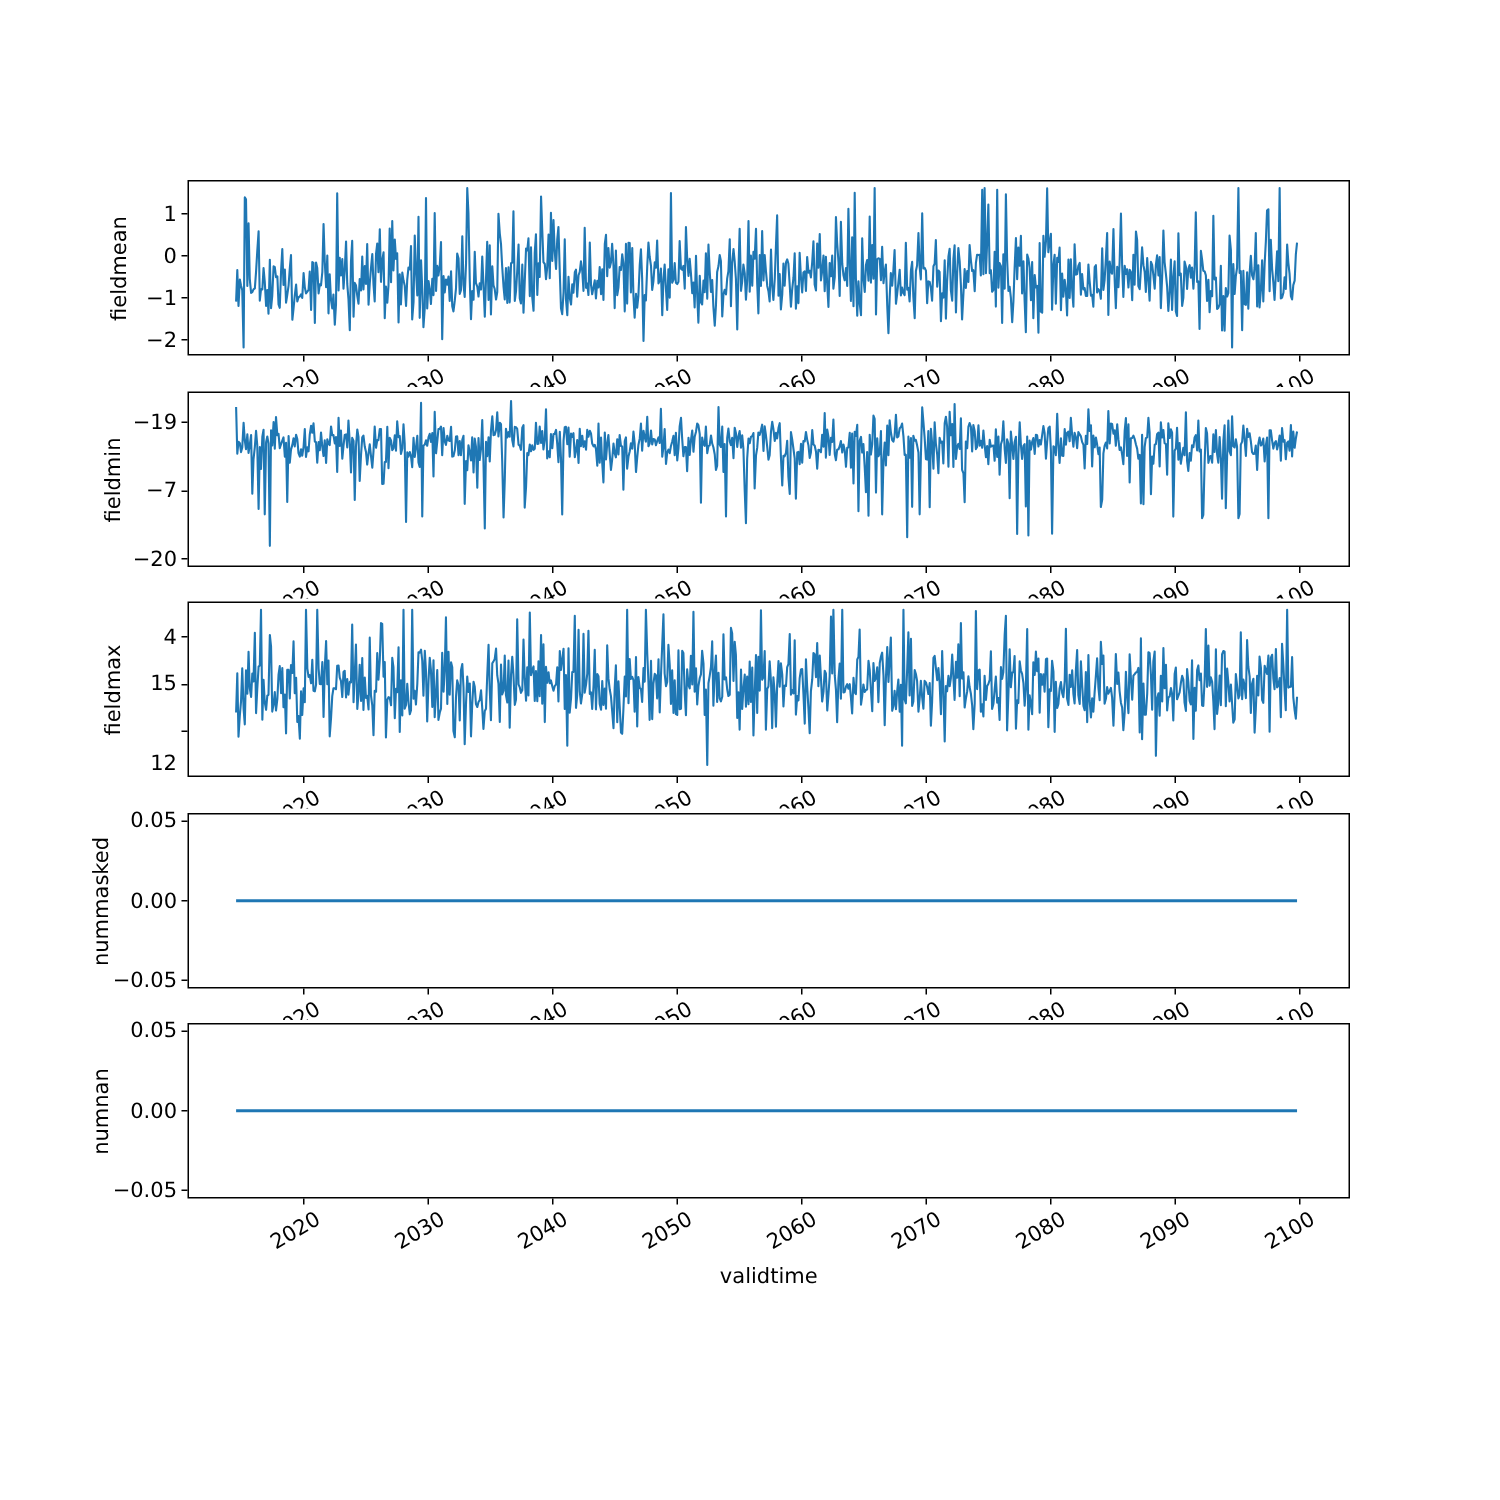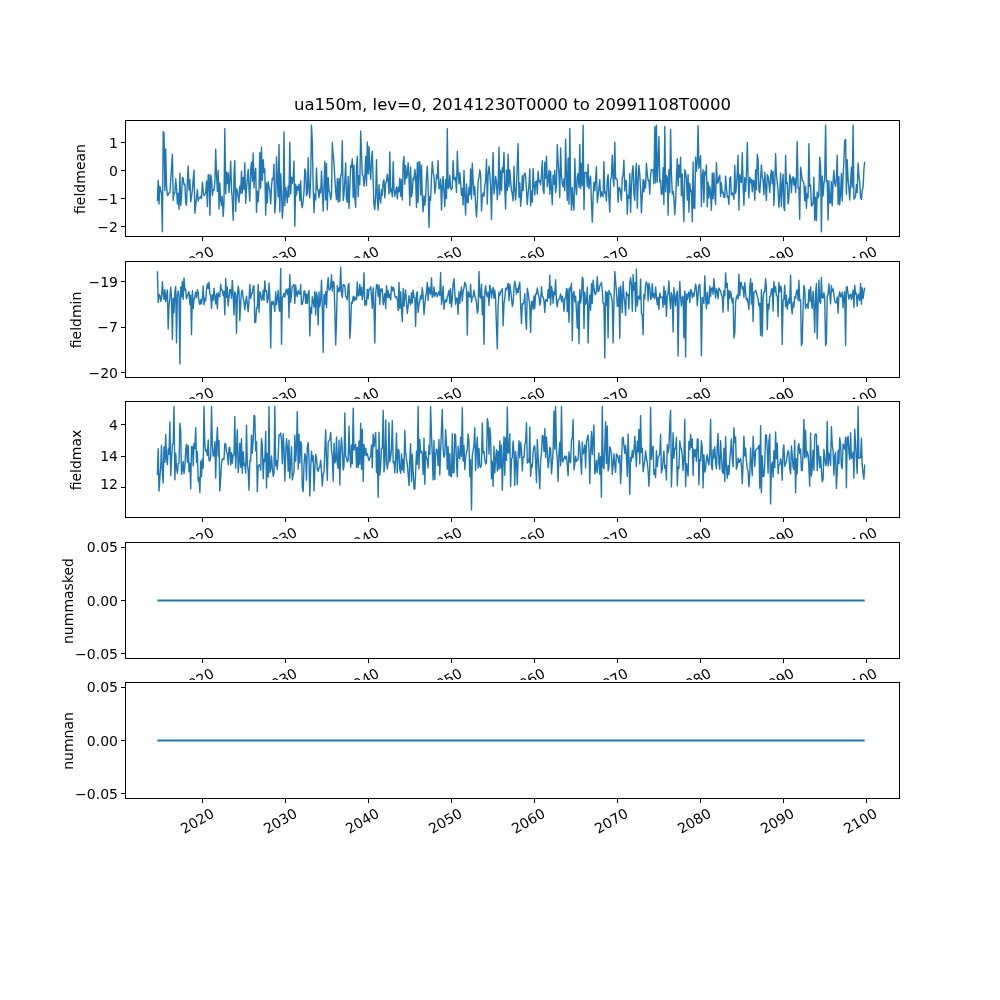--- a/index.html
+++ b/index.html
@@ -14,21 +14,20 @@
   .xtick-mark{position:absolute;width:1px;height:4px;background:#000;}
   .xtick-row{position:absolute;left:125px;width:775px;}
   .xtick-row.clipped{overflow:hidden;}
   .xtick-label{position:absolute;top:2px;white-space:nowrap;font-size:14px;transform-origin:100% 0;transform:rotate(-30deg);}
   .xlabel{position:absolute;left:125px;width:775px;text-align:center;font-size:14px;top:843px;}
 </style>
 </head>
 <body>
 
 <div id="figure">
-  <div class="title">ua150m, lev=0, 20141230T0000 to 20991108T0000</div>
 
   <div class="subplot" style="top: 120px;">
     <svg width="773" height="115" viewBox="0 0 773 115">
       <polyline fill="none" points="31.4,80.1 32.2,59.1 33.0,82.9 33.9,65.3 34.7,69.5 35.5,72.4 36.4,110.7 37.2,10.6 38.0,11.9 38.9,69.6 39.7,27.9 40.5,64.9 41.4,74.3 42.2,73.8 43.0,71.9 43.9,71.3 44.7,60.3 45.5,46.7 46.4,33.2 47.2,79.5 48.0,71.9 48.9,72.0 49.7,57.7 50.5,66.7 51.4,82.9 52.2,72.3 53.0,88.2 53.9,52.2 54.7,84.5 55.5,76.2 56.4,56.5 57.2,57.1 58.0,63.8 58.9,63.2 59.7,81.9 60.5,84.2 61.4,59.3 62.2,45.0 63.0,69.0 63.9,58.7 64.7,80.8 65.5,75.8 66.4,69.2 67.2,57.9 68.0,49.1 68.9,92.2 69.7,84.6 70.5,76.1 71.4,68.7 72.2,80.0 73.0,77.3 73.9,76.6 74.7,75.2 75.5,77.6 76.4,61.1 77.2,70.4 78.0,74.6 78.9,73.4 79.7,72.3 80.5,60.0 81.4,85.6 82.2,53.7 83.0,54.2 83.9,94.3 84.7,54.0 85.5,57.7 86.4,74.6 87.2,68.6 88.0,69.2 88.9,60.2 89.7,28.3 90.5,53.5 91.4,70.4 92.2,49.4 93.0,87.9 93.8,61.9 94.7,79.3 95.5,84.6 96.3,75.3 97.2,95.4 98.0,81.9 98.8,7.8 99.7,72.7 100.5,50.9 101.3,62.6 102.2,51.7 103.0,71.5 103.8,59.6 104.7,40.1 105.5,68.3 106.3,78.2 107.2,99.2 108.0,53.2 108.8,39.6 109.7,90.2 110.5,67.6 111.3,69.1 112.2,76.4 113.0,81.4 113.8,65.1 114.7,72.6 115.5,50.1 116.3,72.0 117.2,56.4 118.0,68.3 118.8,41.7 119.7,82.2 120.5,68.0 121.3,58.1 122.2,48.4 123.0,68.6 123.8,80.0 124.7,48.3 125.5,41.3 126.3,60.4 127.2,31.9 128.0,66.9 128.8,52.8 129.7,47.2 130.5,91.2 131.3,70.0 132.2,80.8 133.0,69.4 133.8,31.4 134.7,67.2 135.5,26.3 136.3,59.3 137.2,38.7 138.0,51.6 138.8,47.9 139.7,94.0 140.5,61.9 141.3,81.9 142.2,60.7 143.0,65.9 143.8,69.3 144.7,82.9 145.5,65.4 146.3,57.4 147.2,58.6 148.0,43.1 148.8,92.0 149.7,80.3 150.5,36.0 151.3,59.1 152.2,76.0 153.0,23.5 153.8,90.9 154.7,52.6 155.5,71.5 156.3,97.2 157.2,83.9 158.0,11.0 158.8,84.6 159.7,66.4 160.5,72.1 161.3,81.7 162.2,64.9 163.0,75.8 163.8,21.1 164.7,73.0 165.5,56.2 166.3,62.6 167.2,55.7 168.0,40.3 168.8,105.2 169.7,63.1 170.5,74.0 171.3,65.4 172.2,68.8 173.0,63.3 173.8,79.6 174.7,59.9 175.5,83.1 176.3,86.6 177.2,79.3 178.0,71.2 178.8,48.0 179.7,51.3 180.5,74.9 181.3,72.5 182.2,36.6 183.0,68.8 183.8,76.9 184.7,54.3 185.5,4.3 186.3,21.1 187.2,66.6 188.0,91.8 188.8,73.0 189.7,78.8 190.5,46.9 191.3,67.8 192.2,70.1 193.0,76.7 193.8,67.9 194.7,72.0 195.5,50.0 196.3,68.2 197.2,90.1 198.0,65.3 198.8,40.2 199.7,79.0 200.5,42.5 201.3,88.7 202.2,56.6 203.0,69.2 203.8,71.7 204.7,78.7 205.5,73.8 206.3,21.5 207.2,34.7 208.0,41.7 208.8,56.8 209.7,70.2 210.5,78.6 211.3,57.7 212.2,81.0 213.0,57.2 213.8,80.6 214.7,54.5 215.5,54.1 216.3,19.8 217.2,79.6 218.0,73.3 218.8,60.1 219.7,42.0 220.5,77.9 221.3,81.3 222.2,55.4 223.0,87.4 223.8,67.7 224.7,44.7 225.5,46.0 226.3,37.9 227.2,76.4 228.0,43.9 228.8,76.8 229.7,86.2 230.5,47.4 231.3,35.2 232.2,75.7 233.0,54.6 233.8,63.6 234.7,10.0 235.5,32.4 236.3,53.8 237.2,55.0 238.0,65.1 238.8,57.4 239.7,35.4 240.5,64.5 241.3,20.9 242.2,52.9 243.0,25.7 243.8,46.2 244.7,58.3 245.5,38.6 246.3,30.3 247.2,60.8 248.0,84.6 248.8,88.4 249.7,73.8 250.5,38.6 251.3,78.3 252.2,89.1 253.0,63.6 253.8,77.3 254.7,82.0 255.5,68.6 256.3,74.2 257.2,60.5 258.0,58.8 258.8,76.8 259.7,62.5 260.5,60.3 261.3,53.2 262.2,59.9 263.0,72.9 263.8,30.9 264.7,70.9 265.5,68.0 266.3,75.7 267.2,40.7 268.0,68.9 268.8,75.2 269.7,70.3 270.5,65.9 271.3,77.9 272.2,66.2 273.0,70.7 273.8,57.1 274.7,75.1 275.5,58.6 276.3,79.0 277.2,41.6 278.0,35.6 278.8,63.2 279.6,44.4 280.5,57.4 281.3,54.0 282.1,41.6 283.0,56.3 283.8,84.4 284.6,46.0 285.5,75.8 286.3,70.8 287.1,57.0 288.0,59.0 288.8,48.5 289.6,54.4 290.5,86.6 291.3,41.6 292.1,81.4 293.0,40.8 293.8,41.0 294.6,74.0 295.5,44.3 296.3,76.3 297.1,90.8 298.0,74.9 298.8,84.1 299.6,76.2 300.5,55.5 301.3,45.2 302.1,64.7 303.0,106.3 303.8,75.7 304.6,79.3 305.5,56.3 306.3,40.7 307.1,50.0 308.0,56.3 308.8,72.3 309.6,66.6 310.5,53.8 311.3,57.5 312.1,39.4 313.0,67.9 313.8,66.0 314.6,58.0 315.5,89.1 316.3,65.3 317.1,55.4 318.0,72.2 318.8,85.6 319.6,58.6 320.5,77.4 321.3,7.7 322.1,67.5 323.0,65.6 323.8,54.3 324.6,67.5 325.5,68.4 326.3,66.9 327.1,39.7 328.0,58.1 328.8,58.9 329.6,56.3 330.5,71.4 331.3,30.4 332.1,50.8 333.0,62.9 333.8,51.6 334.6,60.9 335.5,74.4 336.3,67.4 337.1,84.0 338.0,49.5 338.8,75.7 339.6,94.1 340.5,62.9 341.3,80.6 342.1,81.9 343.0,66.1 343.8,73.8 344.6,47.9 345.5,78.1 346.3,42.1 347.1,59.4 348.0,73.7 348.8,65.7 349.6,83.6 350.5,96.1 351.3,82.5 352.1,60.3 353.0,56.4 353.8,49.0 354.6,53.0 355.5,90.0 356.3,75.4 357.1,72.2 358.0,75.3 358.8,64.6 359.6,59.8 360.5,38.5 361.3,83.1 362.1,54.5 363.0,45.0 363.8,53.3 364.6,64.7 365.5,98.6 366.3,59.6 367.1,31.5 368.0,72.9 368.8,66.5 369.6,55.4 370.5,61.3 371.3,78.8 372.1,66.3 373.0,26.3 373.8,73.5 374.6,49.4 375.5,69.5 376.3,46.8 377.1,51.4 378.0,31.5 378.8,67.9 379.6,87.9 380.5,49.1 381.3,69.6 382.1,33.1 383.0,65.9 383.8,49.0 384.6,59.4 385.5,69.6 386.3,73.1 387.1,79.9 388.0,45.4 388.8,69.7 389.6,78.9 390.5,65.0 391.3,42.9 392.1,22.6 393.0,76.2 393.8,61.7 394.6,85.3 395.5,75.3 396.3,54.7 397.1,69.5 398.0,53.9 398.8,51.9 399.6,54.9 400.5,69.5 401.3,83.5 402.1,72.2 403.0,63.8 403.8,47.9 404.6,84.8 405.5,69.9 406.3,81.1 407.1,47.6 408.0,64.5 408.8,73.9 409.6,60.7 410.5,59.9 411.3,73.0 412.1,50.3 413.0,60.8 413.8,59.5 414.6,63.9 415.5,53.4 416.3,39.8 417.1,68.7 418.0,72.6 418.8,41.3 419.6,57.4 420.5,35.1 421.3,65.9 422.1,59.7 423.0,49.3 423.8,73.2 424.6,50.2 425.5,69.1 426.3,83.6 427.1,54.3 428.0,63.2 428.8,49.3 429.6,71.5 430.5,63.8 431.3,23.7 432.1,40.8 433.0,53.8 433.8,76.3 434.6,26.9 435.5,54.8 436.3,62.5 437.1,65.9 438.0,57.7 438.8,69.7 439.6,18.2 440.5,56.7 441.3,79.6 442.1,37.2 443.0,83.1 443.8,7.5 444.6,64.7 445.5,89.4 446.3,66.5 447.1,80.9 448.0,89.1 448.8,37.8 449.6,64.2 450.5,73.6 451.3,55.6 452.1,52.4 453.0,66.2 453.8,23.4 454.6,67.4 455.5,42.4 456.3,64.8 457.1,4.3 458.0,88.7 458.8,51.9 459.6,51.2 460.5,51.6 461.3,65.8 462.1,43.5 463.0,67.8 463.8,60.0 464.6,55.3 465.5,83.0 466.3,101.1 467.1,77.5 467.9,61.1 468.8,69.5 469.6,59.0 470.4,45.7 471.3,81.5 472.1,75.0 472.9,67.5 473.8,58.8 474.6,75.9 475.4,70.7 476.3,74.5 477.1,75.7 477.9,40.8 478.8,72.2 479.6,70.9 480.4,80.0 481.3,59.1 482.1,53.6 482.9,76.8 483.8,91.1 484.6,59.7 485.4,55.9 486.3,34.3 487.1,57.0 487.9,65.3 488.8,21.2 489.6,58.0 490.4,57.5 491.3,59.4 492.1,81.1 492.9,66.6 493.8,67.0 494.6,71.1 495.4,79.4 496.3,56.5 497.1,54.8 497.9,39.1 498.8,70.1 499.6,59.3 500.4,60.3 501.3,93.1 502.1,74.5 502.9,77.4 503.8,52.5 504.6,91.4 505.4,67.0 506.3,50.0 507.1,44.8 507.9,72.4 508.8,79.4 509.6,51.8 510.4,42.5 511.3,87.3 512.1,61.2 512.9,44.3 513.8,53.4 514.6,69.0 515.4,91.9 516.3,74.4 517.1,58.4 517.9,70.9 518.8,59.7 519.6,67.0 520.4,42.3 521.3,52.9 522.1,59.7 522.9,59.1 523.8,73.1 524.6,54.2 525.4,48.8 526.3,49.0 527.1,48.8 527.9,62.7 528.8,5.6 529.6,61.8 530.4,4.3 531.3,61.1 532.1,40.7 532.9,15.4 533.8,61.1 534.6,59.2 535.4,73.5 536.3,72.3 537.1,46.8 537.9,83.4 538.8,5.5 539.6,70.8 540.4,54.4 541.3,56.5 542.1,94.3 542.9,48.6 543.8,71.4 544.6,8.5 545.4,51.7 546.3,73.0 547.1,70.2 547.9,77.2 548.8,93.8 549.6,80.2 550.4,57.8 551.3,37.7 552.1,65.1 552.9,44.0 553.8,56.2 554.6,36.2 555.4,74.7 556.3,53.2 557.1,79.9 557.9,100.5 558.8,48.7 559.6,51.3 560.4,57.2 561.3,79.1 562.1,53.7 562.9,91.2 563.8,62.3 564.6,70.6 565.4,69.6 566.3,100.8 567.1,41.1 567.9,86.8 568.8,87.4 569.6,36.2 570.4,50.2 571.3,39.9 572.1,4.6 572.9,47.2 573.8,39.9 574.6,34.8 575.4,85.5 576.3,55.2 577.1,48.8 577.9,81.5 578.8,50.8 579.6,53.7 580.4,44.0 581.3,85.8 582.1,61.3 582.9,76.8 583.8,65.5 584.6,72.6 585.4,89.3 586.3,52.1 587.1,77.7 587.9,51.9 588.8,72.8 589.6,83.5 590.4,41.8 591.3,62.1 592.1,61.7 592.9,56.3 593.8,54.3 594.6,75.4 595.4,61.7 596.3,72.0 597.1,71.0 597.9,76.3 598.8,76.3 599.6,55.3 600.4,66.2 601.3,76.1 602.1,75.6 602.9,83.4 603.8,57.1 604.6,55.8 605.4,74.0 606.3,71.8 607.1,73.1 607.9,78.2 608.8,44.5 609.6,72.3 610.4,65.8 611.3,50.7 612.1,34.3 612.9,89.0 613.8,53.4 614.6,60.1 615.4,61.4 616.3,31.7 617.1,65.5 617.9,84.4 618.8,56.8 619.6,70.4 620.4,54.1 621.3,21.4 622.1,56.2 622.9,77.0 623.8,56.2 624.6,61.6 625.4,58.5 626.3,70.7 627.1,58.9 627.9,60.4 628.8,79.2 629.6,48.9 630.4,68.8 631.3,33.3 632.1,39.0 632.9,69.7 633.8,71.8 634.6,58.4 635.4,43.9 636.3,55.8 637.1,60.2 637.9,73.7 638.8,51.1 639.6,65.6 640.4,79.4 641.3,53.5 642.1,55.6 642.9,62.3 643.8,71.4 644.6,55.4 645.4,49.2 646.3,62.7 647.1,50.4 647.9,84.4 648.8,62.7 649.6,32.7 650.4,53.7 651.3,61.9 652.1,70.3 652.9,86.3 653.8,72.8 654.6,52.1 655.4,85.6 656.2,64.5 657.1,53.2 657.9,86.7 658.7,89.6 659.6,34.5 660.4,62.5 661.2,61.4 662.1,82.9 662.9,77.6 663.7,53.4 664.6,56.9 665.4,71.7 666.2,58.3 667.1,55.8 667.9,64.1 668.7,57.3 669.6,71.4 670.4,58.1 671.2,20.6 672.1,67.0 672.9,66.5 673.7,98.3 674.6,46.2 675.4,52.1 676.2,59.5 677.1,59.9 677.9,62.5 678.7,79.7 679.6,65.5 680.4,87.2 681.2,73.0 682.1,76.5 682.9,22.8 683.7,65.3 684.6,64.0 685.4,85.0 686.2,84.3 687.1,81.7 687.9,56.2 688.7,99.3 689.6,76.3 690.4,99.5 691.2,71.0 692.1,76.7 692.9,74.3 693.7,36.1 694.6,45.7 695.4,110.7 696.2,55.0 697.1,74.9 697.9,63.0 698.7,57.5 699.6,4.3 700.4,61.0 701.2,59.7 702.1,99.1 702.9,59.6 703.7,81.7 704.6,82.2 705.4,60.6 706.2,84.8 707.1,60.9 707.9,49.5 708.7,62.4 709.6,65.2 710.4,57.3 711.2,34.3 712.1,83.3 712.9,55.8 713.7,83.9 714.6,72.2 715.4,52.5 716.2,80.0 717.1,54.6 717.9,40.1 718.7,19.4 719.6,18.5 720.4,73.2 721.2,38.8 722.1,58.6 722.9,67.3 723.7,79.0 724.6,61.4 725.4,46.5 726.2,66.4 727.1,4.3 727.9,78.0 728.7,77.4 729.6,74.2 730.4,63.8 731.2,71.6 732.1,42.0 732.9,54.2 733.7,61.4 734.6,76.4 735.4,78.6 736.2,69.1 737.1,66.1 737.9,48.5 738.7,40.8" stroke="#1f77b4" stroke-width="1.4" stroke-linejoin="round"></polyline>
     </svg>
   </div>
   <div class="subplot" style="top: 261px;">
     <svg width="773" height="115" viewBox="0 0 773 115">
       <polyline fill="none" points="31.4,9.3 32.2,40.4 33.0,32.5 33.9,33.5 34.7,39.4 35.5,36.4 36.4,19.8 37.2,31.5 38.0,37.4 38.9,27.5 39.7,39.9 40.5,34.8 41.4,28.0 42.2,67.1 43.0,44.2 43.9,35.9 44.7,25.2 45.5,34.8 46.4,77.3 47.2,36.1 48.0,50.7 48.9,29.1 49.7,24.5 50.5,80.9 51.4,32.8 52.2,29.0 53.0,33.7 53.9,101.9 54.7,24.9 55.5,35.0 56.4,19.4 57.2,37.2 58.0,16.0 58.9,28.2 59.7,27.2 60.5,36.8 61.4,33.9 62.2,31.8 63.0,29.6 63.9,42.4 64.7,33.2 65.5,72.6 66.4,28.7 67.2,46.5 68.0,37.8 68.9,34.6 69.7,30.2 70.5,35.6 71.4,27.8 72.2,30.7 73.0,40.1 73.9,42.4 74.7,37.5 75.5,41.8 76.4,35.7 77.2,24.0 78.0,42.6 78.9,36.2 79.7,38.9 80.5,27.8 81.4,21.8 82.2,26.5 83.0,20.2 83.9,32.4 84.7,32.8 85.5,46.5 86.4,32.7 87.2,38.2 88.0,26.3 88.9,36.1 89.7,42.0 90.5,31.6 91.4,46.7 92.2,30.8 93.0,33.8 93.8,34.7 94.7,22.3 95.5,28.1 96.3,28.0 97.2,33.6 98.0,29.3 98.8,52.7 99.7,16.5 100.5,35.3 101.3,25.1 102.2,43.8 103.0,35.2 103.8,28.0 104.7,27.6 105.5,36.3 106.3,18.4 107.2,33.5 108.0,52.9 108.8,29.9 109.7,32.0 110.5,71.3 111.3,35.7 112.2,24.3 113.0,29.2 113.8,58.6 114.7,41.0 115.5,29.6 116.3,28.4 117.2,35.9 118.0,39.4 118.8,47.7 119.7,40.0 120.5,34.2 121.3,41.8 122.2,49.8 123.0,38.7 123.8,22.4 124.7,36.5 125.5,31.4 126.3,31.4 127.2,24.0 128.0,24.0 128.8,60.6 129.7,60.4 130.5,46.0 131.3,46.0 132.2,22.5 133.0,50.2 133.8,29.9 134.7,31.6 135.5,38.1 136.3,37.1 137.2,28.2 138.0,38.5 138.8,18.9 139.7,29.4 140.5,28.7 141.3,40.6 142.2,37.0 143.0,20.9 143.8,33.5 144.7,86.0 145.5,39.6 146.3,42.5 147.2,39.3 148.0,42.2 148.8,49.5 149.7,29.8 150.5,42.6 151.3,36.8 152.2,28.5 153.0,46.3 153.8,49.3 154.7,6.6 155.5,82.3 156.3,35.0 157.2,34.4 158.0,31.5 158.8,35.2 159.7,29.4 160.5,27.2 161.3,32.6 162.2,26.7 163.0,55.7 163.8,12.6 164.7,40.2 165.5,32.4 166.3,24.0 167.2,23.9 168.0,22.4 168.8,41.4 169.7,23.3 170.5,32.3 171.3,34.6 172.2,28.5 173.0,31.6 173.8,32.0 174.7,22.5 175.5,42.4 176.3,42.2 177.2,38.2 178.0,29.0 178.8,28.9 179.7,41.4 180.5,32.1 181.3,41.5 182.2,31.2 183.0,28.5 183.8,73.9 184.7,45.4 185.5,51.4 186.3,34.8 187.2,39.6 188.0,44.9 188.8,29.5 189.7,53.0 190.5,30.4 191.3,35.7 192.2,63.1 193.0,30.0 193.8,44.7 194.7,36.9 195.5,18.1 196.3,45.3 197.2,90.3 198.0,32.6 198.8,42.2 199.7,29.5 200.5,45.7 201.3,25.4 202.2,15.6 203.0,28.1 203.8,27.9 204.7,24.7 205.5,12.8 206.3,29.0 207.2,19.8 208.0,20.8 208.8,45.1 209.7,83.0 210.5,58.5 211.3,23.8 212.2,29.7 213.0,26.1 213.8,29.2 214.7,5.3 215.5,31.4 216.3,35.6 217.2,22.6 218.0,22.8 218.8,23.9 219.7,34.4 220.5,35.1 221.3,37.9 222.2,23.1 223.0,21.4 223.8,76.4 224.7,62.7 225.5,40.1 226.3,41.4 227.2,34.3 228.0,38.8 228.8,34.9 229.7,37.9 230.5,37.2 231.3,19.9 232.2,33.9 233.0,33.8 233.8,22.4 234.7,33.3 235.5,25.3 236.3,37.6 237.2,30.6 238.0,10.8 238.8,43.6 239.7,38.8 240.5,42.8 241.3,27.4 242.2,36.8 243.0,27.3 243.8,27.3 244.7,24.6 245.5,34.1 246.3,46.2 247.2,25.9 248.0,43.9 248.8,81.0 249.7,31.7 250.5,22.8 251.3,22.5 252.2,34.1 253.0,23.1 253.8,42.4 254.7,27.0 255.5,29.3 256.3,26.8 257.2,42.8 258.0,38.3 258.8,31.4 259.7,46.6 260.5,23.8 261.3,35.4 262.2,28.5 263.0,35.9 263.8,32.2 264.7,37.8 265.5,24.6 266.3,29.1 267.2,25.2 268.0,26.9 268.8,33.7 269.7,35.6 270.5,34.6 271.3,37.3 272.2,48.5 273.0,20.4 273.8,46.5 274.7,29.7 275.5,47.0 276.3,59.6 277.2,26.4 278.0,44.3 278.8,34.0 279.6,28.0 280.5,40.8 281.3,51.3 282.1,44.5 283.0,33.7 283.8,40.1 284.6,42.9 285.5,30.8 286.3,41.0 287.1,28.0 288.0,35.4 288.8,35.7 289.6,64.4 290.5,32.1 291.3,29.6 292.1,50.5 293.0,42.4 293.8,39.0 294.6,33.6 295.5,37.1 296.3,25.7 297.1,33.4 298.0,52.7 298.8,43.1 299.6,34.7 300.5,30.3 301.3,20.4 302.1,38.4 303.0,25.2 303.8,29.5 304.6,32.5 305.5,15.9 306.3,35.5 307.1,33.7 308.0,25.0 308.8,34.3 309.6,30.7 310.5,31.0 311.3,34.8 312.1,32.1 313.0,29.6 313.8,33.3 314.6,10.5 315.5,42.4 316.3,36.1 317.1,24.1 318.0,47.3 318.8,39.8 319.6,37.7 320.5,40.1 321.3,35.3 322.1,32.5 323.0,28.5 323.8,41.5 324.6,26.6 325.5,44.9 326.3,37.0 327.1,22.3 328.0,16.6 328.8,30.7 329.6,42.2 330.5,36.1 331.3,36.1 332.1,52.2 333.0,29.8 333.8,41.3 334.6,31.8 335.5,25.0 336.3,39.2 337.1,29.4 338.0,25.8 338.8,20.3 339.6,21.4 340.5,27.4 341.3,73.1 342.1,29.7 343.0,34.1 343.8,35.2 344.6,22.4 345.5,40.1 346.3,35.4 347.1,34.9 348.0,28.3 348.8,33.7 349.6,36.2 350.5,41.0 351.3,51.3 352.1,48.5 353.0,9.4 353.8,34.4 354.6,36.0 355.5,22.3 356.3,52.7 357.1,34.1 358.0,82.3 358.8,30.1 359.6,23.7 360.5,32.3 361.3,34.7 362.1,29.9 363.0,43.4 363.8,23.2 364.6,26.6 365.5,35.9 366.3,28.8 367.1,25.4 368.0,36.4 368.8,28.2 369.6,37.0 370.5,65.7 371.3,86.8 372.1,44.0 373.0,30.3 373.8,33.5 374.6,29.3 375.5,28.8 376.3,26.7 377.1,63.7 378.0,41.6 378.8,36.6 379.6,26.3 380.5,27.9 381.3,24.7 382.1,21.1 383.0,38.6 383.8,22.2 384.6,28.0 385.5,36.1 386.3,44.5 387.1,41.5 388.0,25.7 388.8,19.2 389.6,23.9 390.5,32.0 391.3,26.6 392.1,30.3 393.0,23.4 393.8,20.1 394.6,42.3 395.5,61.6 396.3,41.8 397.1,42.2 398.0,39.7 398.8,31.8 399.6,55.9 400.5,67.3 401.3,26.1 402.1,30.8 403.0,37.5 403.8,43.6 404.6,70.4 405.5,39.7 406.3,39.3 407.1,47.5 408.0,33.9 408.8,46.5 409.6,32.0 410.5,32.3 411.3,26.0 412.1,30.9 413.0,35.1 413.8,43.3 414.6,39.7 415.5,24.7 416.3,34.3 417.1,35.0 418.0,39.2 418.8,50.5 419.6,37.8 420.5,38.0 421.3,39.5 422.1,27.8 423.0,35.8 423.8,13.3 424.6,43.1 425.5,24.4 426.3,29.2 427.1,41.3 428.0,29.8 428.8,32.6 429.6,17.7 430.5,40.7 431.3,44.8 432.1,37.8 433.0,37.5 433.8,35.5 434.6,32.0 435.5,39.7 436.3,34.3 437.1,37.8 438.0,49.2 438.8,36.5 439.6,36.3 440.5,26.5 441.3,49.8 442.1,27.0 443.0,60.3 443.8,25.8 444.6,28.6 445.5,21.2 446.3,78.8 447.1,31.8 448.0,29.3 448.8,39.7 449.6,34.1 450.5,50.0 451.3,66.1 452.1,39.4 453.0,81.8 453.8,27.8 454.6,41.0 455.5,34.1 456.3,15.1 457.1,17.3 458.0,66.4 458.8,30.2 459.6,42.2 460.5,40.2 461.3,25.3 462.1,80.9 463.0,44.3 463.8,33.0 464.6,48.3 465.5,21.7 466.3,41.5 467.1,18.2 467.9,25.9 468.8,31.4 469.6,32.5 470.4,28.5 471.3,14.6 472.1,29.7 472.9,29.0 473.8,23.5 474.6,22.7 475.4,20.4 476.3,28.9 477.1,41.3 477.9,41.2 478.8,96.1 479.6,29.1 480.4,43.2 481.3,30.1 482.1,75.9 482.9,28.5 483.8,31.8 484.6,31.3 485.4,34.9 486.3,39.7 487.1,80.9 487.9,43.1 488.8,9.5 489.6,19.2 490.4,29.4 491.3,44.2 492.1,44.4 492.9,25.4 493.8,76.2 494.6,23.9 495.4,33.3 496.3,50.5 497.1,19.5 497.9,33.5 498.8,41.1 499.6,53.5 500.4,29.9 501.3,33.2 502.1,32.4 502.9,47.0 503.8,20.1 504.6,15.8 505.4,22.3 506.3,49.2 507.1,12.5 507.9,28.1 508.8,20.7 509.6,49.3 510.4,7.3 511.3,44.0 512.1,35.8 512.9,33.9 513.8,37.3 514.6,16.9 515.4,51.2 516.3,53.6 517.1,72.8 517.9,32.3 518.8,36.8 519.6,22.6 520.4,20.0 521.3,22.6 522.1,38.9 522.9,21.3 523.8,25.5 524.6,37.4 525.4,36.0 526.3,21.6 527.1,35.2 527.9,31.8 528.8,36.5 529.6,25.0 530.4,34.4 531.3,42.8 532.1,35.3 532.9,47.5 533.8,31.2 534.6,35.8 535.4,35.2 536.3,35.0 537.1,45.2 537.9,24.2 538.8,42.6 539.6,29.0 540.4,54.4 541.3,34.2 542.1,31.5 542.9,18.9 543.8,37.4 544.6,46.6 545.4,30.8 546.3,33.9 547.1,70.1 547.9,25.7 548.8,35.1 549.6,43.9 550.4,32.9 551.3,29.2 552.1,94.0 552.9,41.3 553.8,19.5 554.6,34.6 555.4,44.0 556.3,35.2 557.1,34.1 557.9,75.7 558.8,29.0 559.6,95.0 560.4,31.7 561.3,37.8 562.1,32.5 562.9,30.0 563.8,40.6 564.6,27.8 565.4,28.1 566.3,35.7 567.1,31.3 567.9,34.4 568.8,27.9 569.6,22.1 570.4,26.7 571.3,43.8 572.1,32.5 572.9,23.5 573.8,22.4 574.6,38.3 575.4,93.8 576.3,35.5 577.1,36.4 577.9,41.4 578.8,13.9 579.6,34.9 580.4,46.7 581.3,30.2 582.1,41.8 582.9,41.9 583.8,24.0 584.6,34.4 585.4,26.5 586.3,25.8 587.1,32.2 587.9,16.6 588.8,28.5 589.6,35.8 590.4,26.6 591.3,29.6 592.1,36.8 592.9,26.0 593.8,27.6 594.6,28.9 595.4,32.6 596.3,34.6 597.1,50.3 597.9,28.6 598.8,33.9 599.6,10.9 600.4,25.3 601.3,21.5 602.1,49.0 602.9,28.4 603.8,36.2 604.6,29.7 605.4,34.2 606.3,40.8 607.1,36.3 607.9,76.0 608.8,71.0 609.6,40.2 610.4,35.3 611.3,33.0 612.1,36.9 612.9,12.1 613.8,33.7 614.6,20.4 615.4,20.6 616.3,27.1 617.1,24.9 617.9,35.2 618.8,20.8 619.6,30.8 620.4,38.0 621.3,36.3 622.1,41.2 622.9,47.4 623.8,25.1 624.6,16.7 625.4,42.0 626.3,20.9 627.1,59.6 627.9,30.2 628.8,30.0 629.6,28.4 630.4,30.5 631.3,34.3 632.1,37.1 632.9,43.8 633.8,41.3 634.6,73.6 635.4,27.8 636.3,74.2 637.1,36.0 637.9,30.1 638.8,29.6 639.6,16.6 640.4,26.2 641.3,67.5 642.1,42.3 642.9,47.1 643.8,34.5 644.6,34.1 645.4,27.5 646.3,26.4 647.1,49.0 647.9,19.5 648.8,29.7 649.6,24.7 650.4,33.5 651.3,34.1 652.1,54.5 652.9,20.2 653.8,30.0 654.6,24.2 655.4,26.4 656.2,82.4 657.1,38.4 657.9,37.1 658.7,23.2 659.6,44.5 660.4,33.3 661.2,47.2 662.1,41.4 662.9,36.5 663.7,41.5 664.6,12.9 665.4,45.4 666.2,51.9 667.1,40.1 667.9,45.1 668.7,34.8 669.6,36.1 670.4,29.6 671.2,28.1 672.1,38.3 672.9,18.3 673.7,39.0 674.6,37.8 675.4,83.5 676.2,81.3 677.1,45.6 677.9,23.4 678.7,26.8 679.6,46.6 680.4,42.5 681.2,42.0 682.1,46.4 682.9,27.6 683.7,39.3 684.6,24.7 685.4,40.8 686.2,46.4 687.1,29.3 687.9,43.4 688.7,70.5 689.6,31.5 690.4,21.5 691.2,76.8 692.1,41.2 692.9,18.3 693.7,39.0 694.6,41.5 695.4,15.5 696.2,35.5 697.1,36.3 697.9,30.8 698.7,35.7 699.6,83.5 700.4,80.7 701.2,34.4 702.1,32.4 702.9,21.7 703.7,30.5 704.6,41.9 705.4,23.8 706.2,29.3 707.1,26.9 707.9,32.3 708.7,39.4 709.6,40.7 710.4,40.5 711.2,35.0 712.1,51.3 712.9,33.8 713.7,29.7 714.6,35.0 715.4,34.0 716.2,30.3 717.1,45.6 717.9,34.9 718.7,29.7 719.6,83.5 720.4,24.9 721.2,24.8 722.1,31.9 722.9,37.1 723.7,33.4 724.6,32.1 725.4,37.6 726.2,34.2 727.1,28.3 727.9,45.2 728.7,23.4 729.6,32.4 730.4,31.4 731.2,44.2 732.1,33.2 732.9,32.3 733.7,38.4 734.6,21.4 735.4,42.3 736.2,25.7 737.1,36.5 737.9,30.3 738.7,25.7" stroke="#1f77b4" stroke-width="1.4" stroke-linejoin="round"></polyline>
     </svg>
@@ -48,20 +47,21 @@
       <polyline fill="none" points="31.4,57.5 738.7,57.5" stroke="#1f77b4" stroke-width="2" stroke-linejoin="round"></polyline>
     </svg>
   </div>
 
   <span class="ylabel" style="left: 80px; top: 178.5px;">fieldmean</span>
   <span class="ylabel" style="left: 76px; top: 319.5px;">fieldmin</span>
   <span class="ylabel" style="left: 76px; top: 459.5px;">fieldmax</span>
   <span class="ylabel" style="left: 68px; top: 600.5px;">nummasked</span>
   <span class="ylabel" style="left: 68px; top: 740.5px;">numnan</span>
 
+  <div class="xlabel">validtime</div>
 <div class="ytick-mark" style="left: 121px; top: 142.452px;"></div>
     <div class="ytick-label" style="top: 134.952px;">1</div>
     <div class="ytick-mark" style="left: 121px; top: 170.443px;"></div>
     <div class="ytick-label" style="top: 162.943px;">0</div>
     <div class="ytick-mark" style="left: 121px; top: 198.433px;"></div>
     <div class="ytick-label" style="top: 190.933px;">−1</div>
     <div class="ytick-mark" style="left: 121px; top: 226.423px;"></div>
     <div class="ytick-label" style="top: 218.923px;">−2</div>
     <div class="xtick-mark" style="left: 202.168px; top: 237px;"></div>
     <div class="xtick-mark" style="left: 285.145px; top: 237px;"></div>
@@ -105,23 +105,23 @@
       <span class="xtick-label" style="right: 442.903px;">2050</span>
       <span class="xtick-label" style="right: 359.926px;">2060</span>
       <span class="xtick-label" style="right: 276.95px;">2070</span>
       <span class="xtick-label" style="right: 193.973px;">2080</span>
       <span class="xtick-label" style="right: 110.997px;">2090</span>
       <span class="xtick-label" style="right: 28.0203px;">2100</span>
     </div>
     <div class="ytick-mark" style="left: 121px; top: 424.216px;"></div>
     <div class="ytick-label" style="top: 416.716px;">4</div>
     <div class="ytick-mark" style="left: 121px; top: 455.838px;"></div>
-    <div class="ytick-label" style="top: 448.338px;">14</div>
+    <div class="ytick-label" style="top: 448.338px;">15</div>
     <div class="ytick-mark" style="left: 121px; top: 487.459px;"></div>
-    <div class="ytick-label" style="top: 476px;">12</div>
+    <div class="ytick-label" style="top: 501px;">12</div>
     <div class="xtick-mark" style="left: 202.168px; top: 518px;"></div>
     <div class="xtick-mark" style="left: 285.145px; top: 518px;"></div>
     <div class="xtick-mark" style="left: 368.121px; top: 518px;"></div>
     <div class="xtick-mark" style="left: 451.097px; top: 518px;"></div>
     <div class="xtick-mark" style="left: 534.074px; top: 518px;"></div>
     <div class="xtick-mark" style="left: 617.05px; top: 518px;"></div>
     <div class="xtick-mark" style="left: 700.027px; top: 518px;"></div>
     <div class="xtick-mark" style="left: 783.003px; top: 518px;"></div>
     <div class="xtick-mark" style="left: 865.98px; top: 518px;"></div>
     <div class="xtick-row clipped" style="top: 522px; height: 17px;">

